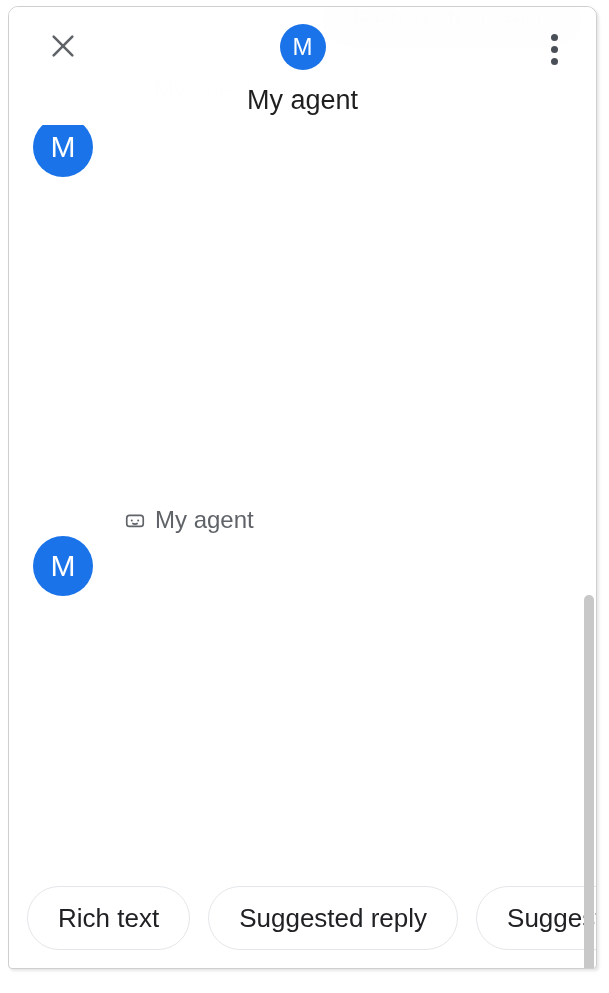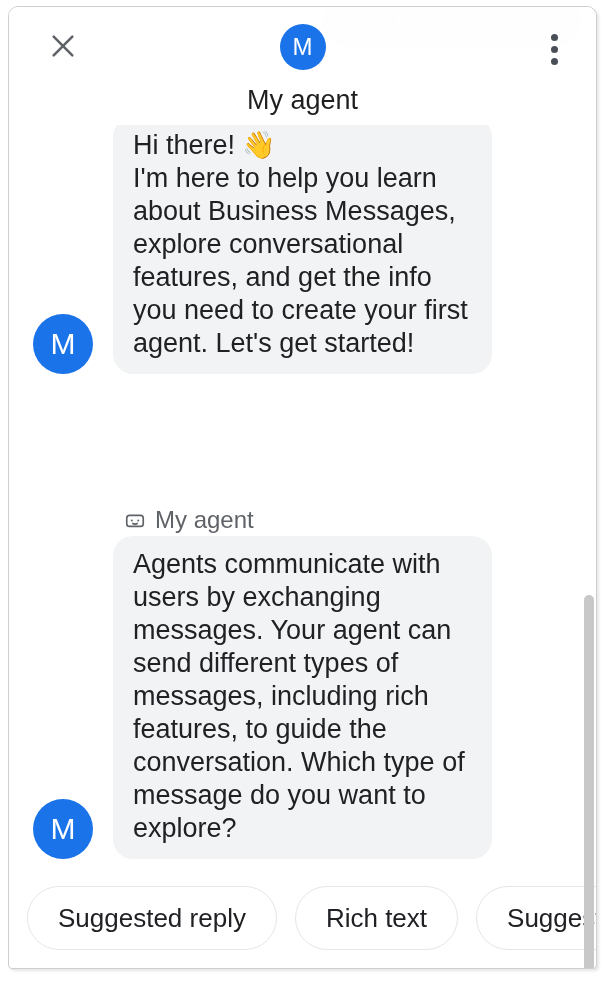--- a/index.html
+++ b/index.html
@@ -312,50 +312,47 @@
       <span class="dot"></span>
     </button>
   </div>
 
   <div id="message-list">
 
     <div class="msg-row" id="message-row-1">
       <div class="avatar">
         <span>M</span>
       </div>
-      <div class="bubble agent" style="white-space: pre-wrap;">Hi there! 👋
-I'm here to help you learn about Business Messages, explore conversational features, and get the info you need to create your first agent. Let's get started!</div>
     </div>
 
 
     <div id="agent-label-3">
       <span>
         <svg width="22" height="22" viewBox="0 0 24 24" fill="none" stroke="#5f6368" stroke-width="1.8">
           <rect x="3" y="7" width="18" height="12" rx="3"></rect>
           <circle cx="8.5" cy="12.5" r="1.1" fill="#5f6368" stroke="none"></circle>
           <circle cx="15.5" cy="12.5" r="1.1" fill="#5f6368" stroke="none"></circle>
           <path d="M9 15.6c1.8 1.1 4.2 1.1 6 0"></path>
         </svg>
       </span>
       <span>My agent</span>
     </div>
 
     <div class="msg-row" id="message-row-3">
       <div class="avatar">
         <span>M</span>
       </div>
-      <div class="bubble agent">Agents communicate with users by exchanging messages. Your agent can send different types of messages, including rich features, to guide the conversation. Which type of message do you want to explore?</div>
     </div>
 
     <div id="message-timestamp">Now</div>
   </div>
 
   <div id="suggestion-chips">
+    <div class="chip">Rich text</div>
     <div class="chip">Suggested reply</div>
-    <div class="chip">Rich text</div>
     <div class="chip">Suggested action</div>
   </div>
 
   <div id="scrollbar-track">
     <div id="scrollbar-thumb"></div>
   </div>
 
 </div>
 
 </body></html>

